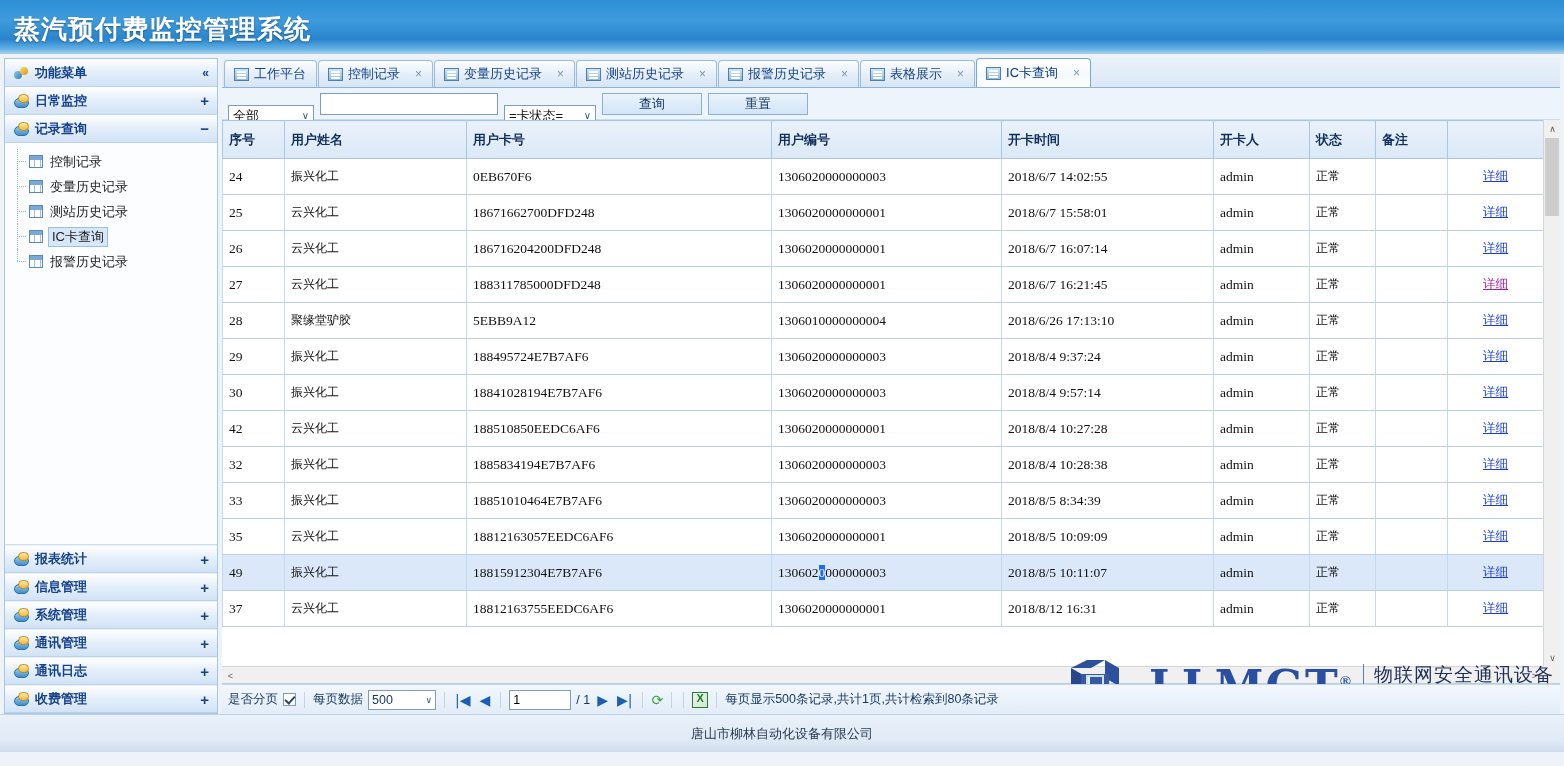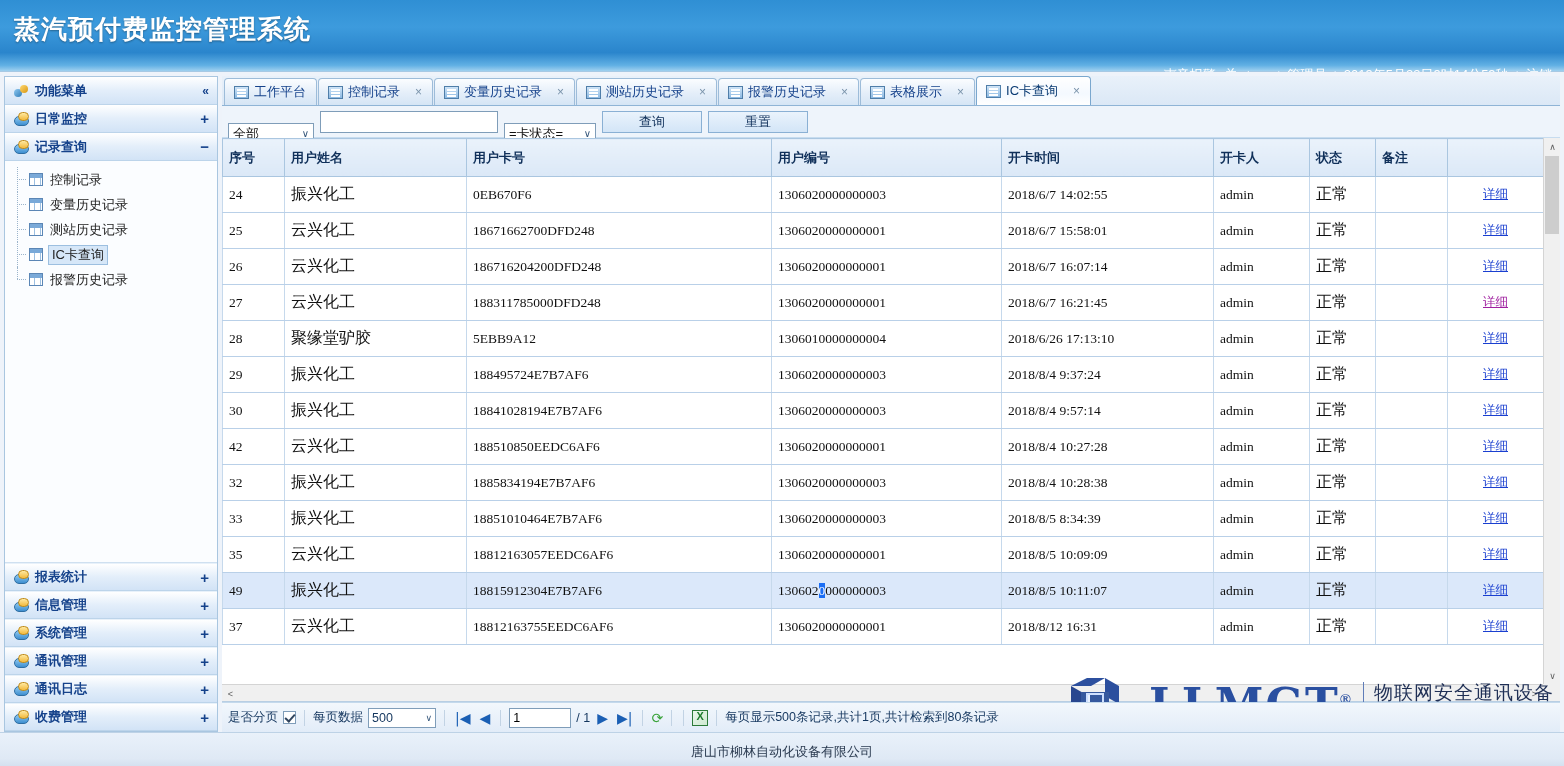--- a/index.html
+++ b/index.html
@@ -8,21 +8,21 @@
     width: 1564px; height: 766px;
     overflow: hidden;
     font-family: "Liberation Sans", sans-serif;
     font-size: 12px;
     background: #eef3fa;
   }
 
   
   #app-header {
     position: relative;
-    height: 72px;
+    height: 54px;
     background: linear-gradient(to bottom, #2f8fd4 0%, #3d9bdd 38%, #2a85cc 74%, #61b0e4 92%, #9fd0ef 100%);
     border-bottom: 1px solid #a7c9e4;
   }
   #app-title {
     position: absolute;
     left: 14px; top: 12px;
     font-size: 26px;
     font-weight: bold;
     color: #ffffff;
     letter-spacing: 1px;
@@ -349,21 +349,21 @@
     border-right: 1px solid #c6d9ec;
     height: 36px;
     padding: 0 6px;
     color: #111;
     font-family: "Liberation Serif", serif;
     font-size: 13.5px;
     overflow: hidden;
     white-space: nowrap;
   }
   table.grid td:first-child { border-left: 1px solid #c6d9ec; }
-  table.grid td.cn { font-family: Liberation Mono, monospace; font-size: 16px; }
+  table.grid td.cn { font-family: Liberation Mono, monospace; font-size: 12px; }
   tr.sel-row td { background: #dbe8fa; }
   td.act { text-align: center; }
   td.act a {
     color: #1a3fd0;
     text-decoration: underline;
     font-family: "DejaVu Sans", sans-serif;
     font-size: 12.5px;
     cursor: pointer;
   }
   td.act a.visited { color: #a020a0; }

